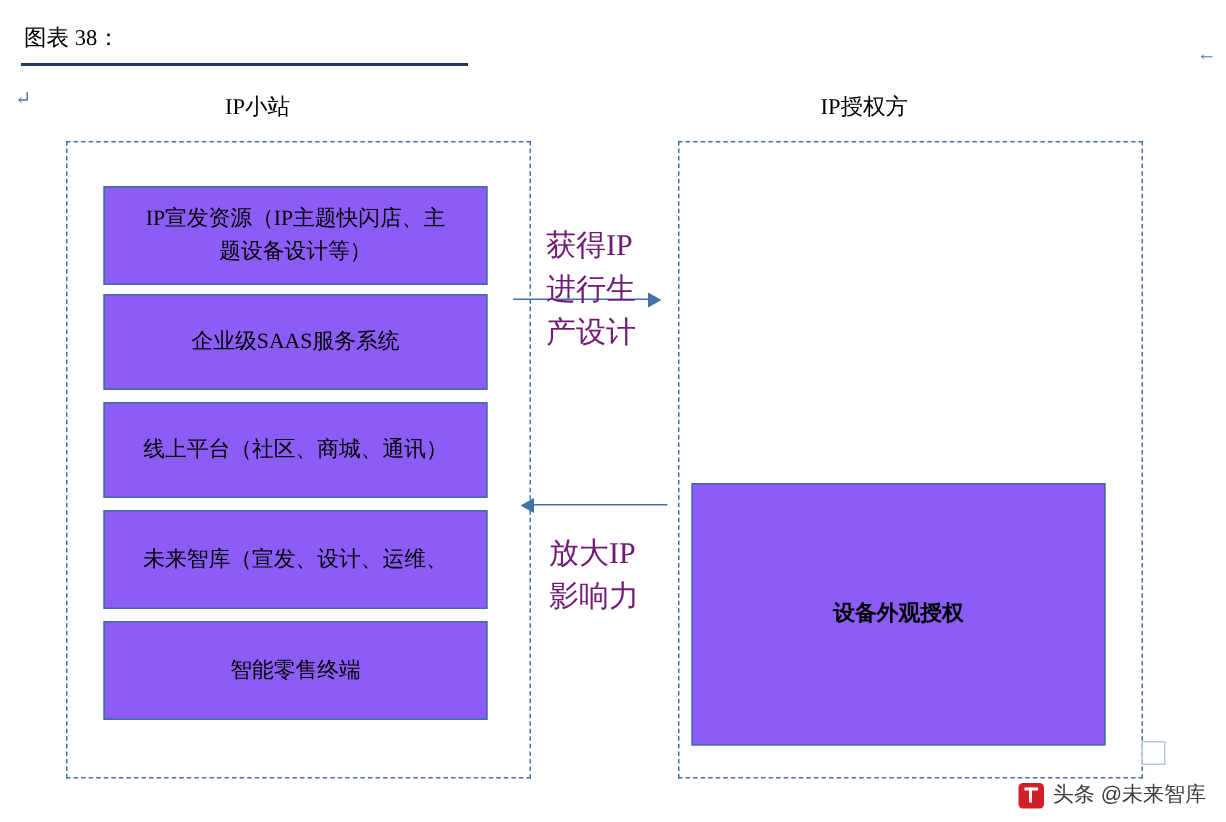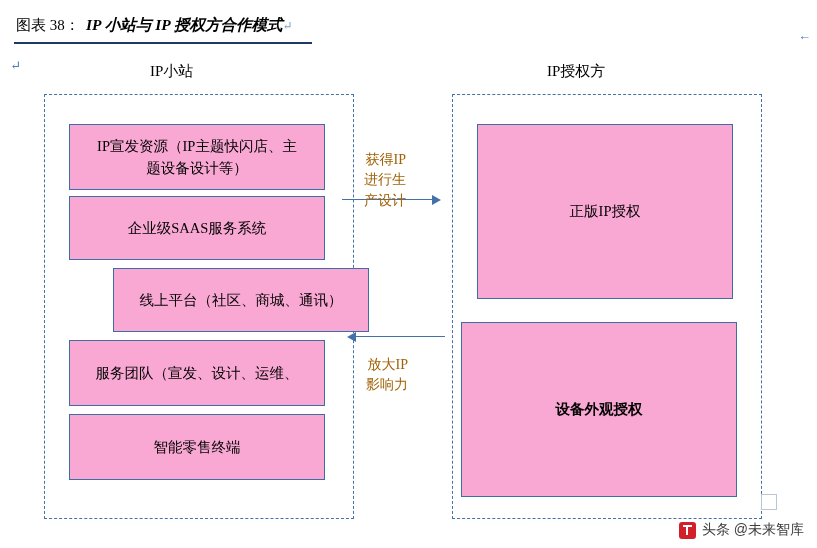--- a/index.html
+++ b/index.html
@@ -104,37 +104,37 @@
     left: 452px;
     top: 94px;
     width: 310px;
     height: 425px;
   }
 
   
   .inner-box {
     position: absolute;
     border: 1px solid #3e6da3;
-    background: #f9a8d4;
+    background: #8b5cf6;
     box-sizing: border-box;
     display: flex;
     align-items: center;
     justify-content: center;
     text-align: center;
     font-size: 14.5px;
     color: #000000;
     line-height: 1.55;
     padding: 0 12px;
   }
   .inner-box span { display: block; }
 
   
   #box-l0 { left: 69px; top: 124px; width: 256px; height: 66px; }
   #box-l1 { left: 69px; top: 196px; width: 256px; height: 64px; }
-  #box-l2 { left: 69px; top: 268px; width: 256px; height: 64px; margin-left: 44px; }
+  #box-l2 { left: 69px; top: 268px; width: 256px; height: 64px; }
   #box-l3 { left: 69px; top: 340px; width: 256px; height: 66px; }
   #box-l4 { left: 69px; top: 414px; width: 256px; height: 66px; justify-content: center; }
 
   
   #box-r0 { left: 477px; top: 124px; width: 256px; height: 175px; }
   #box-r1 { left: 461px; top: 322px; width: 276px; height: 175px; font-weight: bold; }
 
   
   .arrow-line {
     position: absolute;
@@ -156,24 +156,24 @@
     border-bottom: 5px solid transparent;
     border-right: 9px solid #4472a8;
   }
   #arrow-top-line { left: 342px; top: 199px; width: 95px; }
   #arrow-top-head { left: 432px; top: 195px; }
   #arrow-bottom-line { left: 350px; top: 336px; width: 95px; }
   #arrow-bottom-head { left: 347px; top: 332px; }
 
   .arrow-label {
     position: absolute;
-    font-size: 14px;
-    color: #a16207;
+    font-size: 20px;
+    color: #701a75;
     line-height: 1.45;
-    text-align: right;
+    text-align: left;
     white-space: nowrap;
   }
   #arrow-label-top { left: 364px; top: 150px; }
   #arrow-label-bottom { left: 366px; top: 355px; }
 
   
   .watermark {
     position: absolute;
     right: 13px;
     bottom: 9px;
@@ -225,21 +225,20 @@
     box-sizing: border-box;
   }
 </style>
 </head>
 <body>
 
 <div class="page">
 
   <div class="header">
     <div class="header-label">图表 38：</div>
-    <div class="header-title"><span>IP 小站与 IP 授权方合作模式</span><span class="pilcrow">↵</span></div>
     <div class="header-line"></div>
   </div>
 
   <div class="right-mark">←</div>
   <div class="left-mark">↵</div>
 
   <div class="col-heading" id="heading-left">IP小站</div>
   <div class="col-heading" id="heading-right">IP授权方</div>
 
   <div class="dashed-box" id="left-container"></div>
@@ -256,34 +255,29 @@
       <span>企业级SAAS服务系统</span>
     </div>
   </div>
   <div class="inner-box" id="box-l2">
     <div>
       <span>线上平台（社区、商城、通讯）</span>
     </div>
   </div>
   <div class="inner-box" id="box-l3">
     <div>
-      <span>服务团队（宣发、设计、运维、</span>
+      <span>未来智库（宣发、设计、运维、</span>
     </div>
   </div>
   <div class="inner-box" id="box-l4">
     <div>
       <span>智能零售终端</span>
     </div>
   </div>
 
-  <div class="inner-box" id="box-r0">
-    <div>
-      <span>正版IP授权</span>
-    </div>
-  </div>
   <div class="inner-box" id="box-r1">
     <div>
       <span>设备外观授权</span>
     </div>
   </div>
 
   <div class="arrow-line" id="arrow-top-line"></div>
   <div class="arrow-head right" id="arrow-top-head"></div>
   <div class="arrow-label" id="arrow-label-top">
     <div>获得IP</div>

